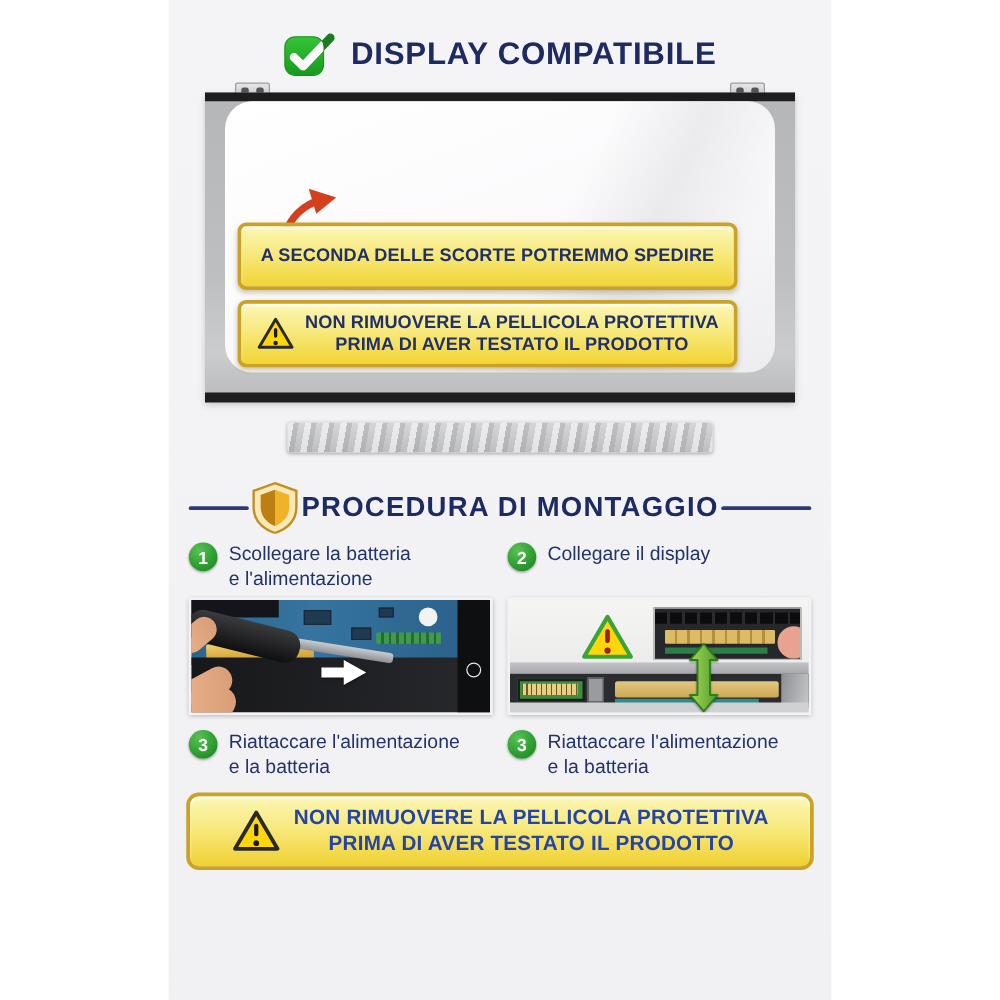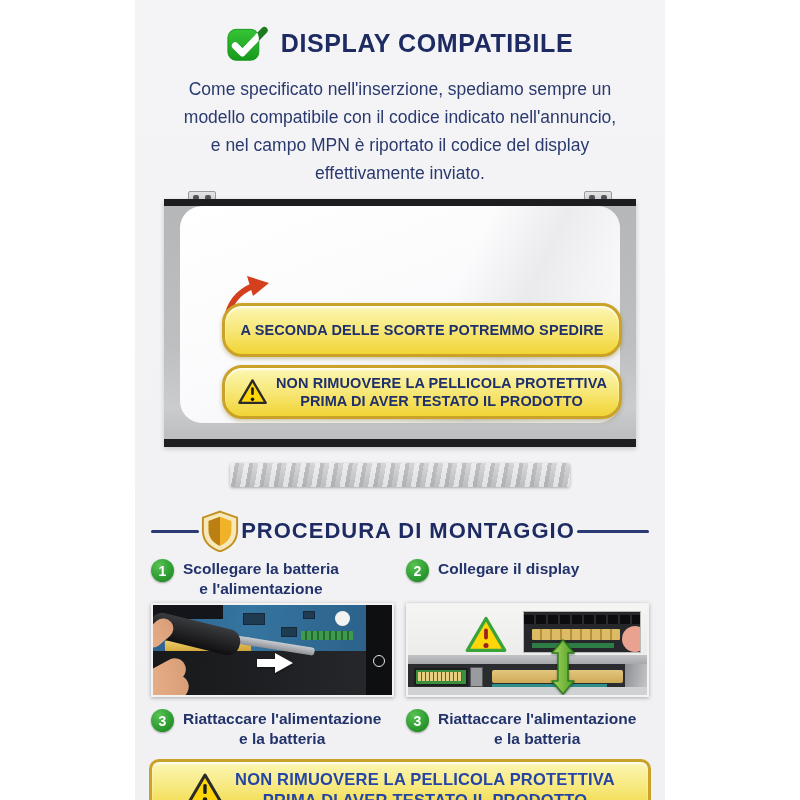--- a/index.html
+++ b/index.html
@@ -42,21 +42,21 @@
   .foil { position:absolute; left:66px; bottom:-18px; width:340px; height:24px; border-radius:3px;
     background:
       repeating-linear-gradient(100deg, rgba(255,255,255,.55) 0 5px, rgba(150,152,156,.35) 5px 9px, rgba(255,255,255,0) 9px 14px),
       linear-gradient(#d6d6d8,#bdbec0);
     box-shadow:0 1px 3px rgba(0,0,0,.3); }
 
   
   .red-arrow { position:absolute; top:84px; left:56px; width:66px; height:46px; }
 
   
-  .banner { position:absolute; left:58px; width:400px; border:3px solid #c9a227; border-radius:20px;
+  .banner { position:absolute; left:26px; width:400px; border:3px solid #c9a227; border-radius:7px;
     background:linear-gradient(#fcf6b4 0%, #f7e97e 45%, #f2d435 100%);
     box-shadow:inset 0 2px 2px rgba(255,255,255,.85), 0 2px 4px rgba(120,100,20,.35);
     display:flex; align-items:center; justify-content:center; padding:6px 8px; }
   .banner .btxt { text-align:center; color:#20306b; font-weight:bold; font-size:14.5px; line-height:18.5px; letter-spacing:.1px; }
   .banner1 { top:112px; height:54px; }
   .banner2 { top:174px; height:54px; gap:8px; }
   .warn-sm { width:31px; height:28px; flex:0 0 auto; }
 
   
   .proc-hd { margin-top:40px; display:flex; align-items:center; justify-content:center; gap:2px; height:44px; }
@@ -65,21 +65,21 @@
   .proc-hd h2 { color:#1e2b63; font-size:22px; font-weight:bold; letter-spacing:1px; }
   .shield-wrap { width:38px; height:42px; }
 
   
   .steps { margin:2px 16px 0 16px; display:grid; grid-template-columns:1fr 1fr; column-gap:12px; }
   .step-row { display:flex; gap:9px; align-items:flex-start; height:46px; padding-top:4px; }
   .badge { flex:0 0 auto; width:23px; height:23px; border-radius:50%;
     background:radial-gradient(circle at 35% 28%, #59c253 0%, #2f9e33 55%, #1d7e20 100%);
     color:#fff; font-weight:bold; font-size:14px; display:flex; align-items:center; justify-content:center;
     box-shadow:0 1px 2px rgba(0,0,0,.35); }
-  .step-txt { color:#22336b; font-size:15.5px; font-weight:700; line-height:20px;text-align:center; }
+  .step-txt { color:#22336b; font-size:15.5px; font-weight:400; line-height:20px; }
 
   .photo { position:relative; width:100%; height:94px; margin-top:2px; background:#e9e9eb;
     border:2px solid #f3f3f3; box-shadow:0 1px 4px rgba(0,0,0,.3); overflow:hidden; }
 
   
   .pl-board { position:absolute; top:0; left:0; right:0; height:52px;
     background:linear-gradient(95deg,#2c638e 0%, #35759f 40%, #2a5d86 100%); }
   .pl-chassis { position:absolute; top:0; left:0; width:70px; height:14px; background:#14151a; }
   .pl-chip { position:absolute; background:#1f3b52; border:1px solid #16293a; }
   .pl-chip.c1 { top:8px; left:90px; width:22px; height:12px; }
@@ -156,26 +156,20 @@
               </clipPath>
           </defs>
           <rect x="1" y="5" width="34" height="34" rx="9" fill="url(#gGreen)" stroke="#129415" stroke-width="1"></rect>
           <path d="M9 23 L17 31 L41 6" fill="none" stroke="#1c7a1f" stroke-width="7.5" stroke-linecap="round" stroke-linejoin="round"></path>
           <path d="M9 23 L17 31 L41 6" fill="none" stroke="#ffffff" stroke-width="7.5" stroke-linecap="round" stroke-linejoin="round" clip-path="url(#cpCheck)"></path>
         </svg>
       </span>
       <h1>DISPLAY COMPATIBILE</h1>
     </header>
 
-    <div class="intro">
-      <div>Come specificato nell'inserzione, spediamo sempre un</div>
-      <div>modello compatibile con il codice indicato nell'annuncio,</div>
-      <div>e nel campo MPN è riportato il codice del display</div>
-      <div>effettivamente inviato.</div>
-    </div>
 
     <div class="panel">
       <div class="bracket left">
         <span class="hole h1"></span>
         <span class="hole h2"></span>
       </div>
       <div class="bracket right">
         <span class="hole h1"></span>
         <span class="hole h2"></span>
       </div>

